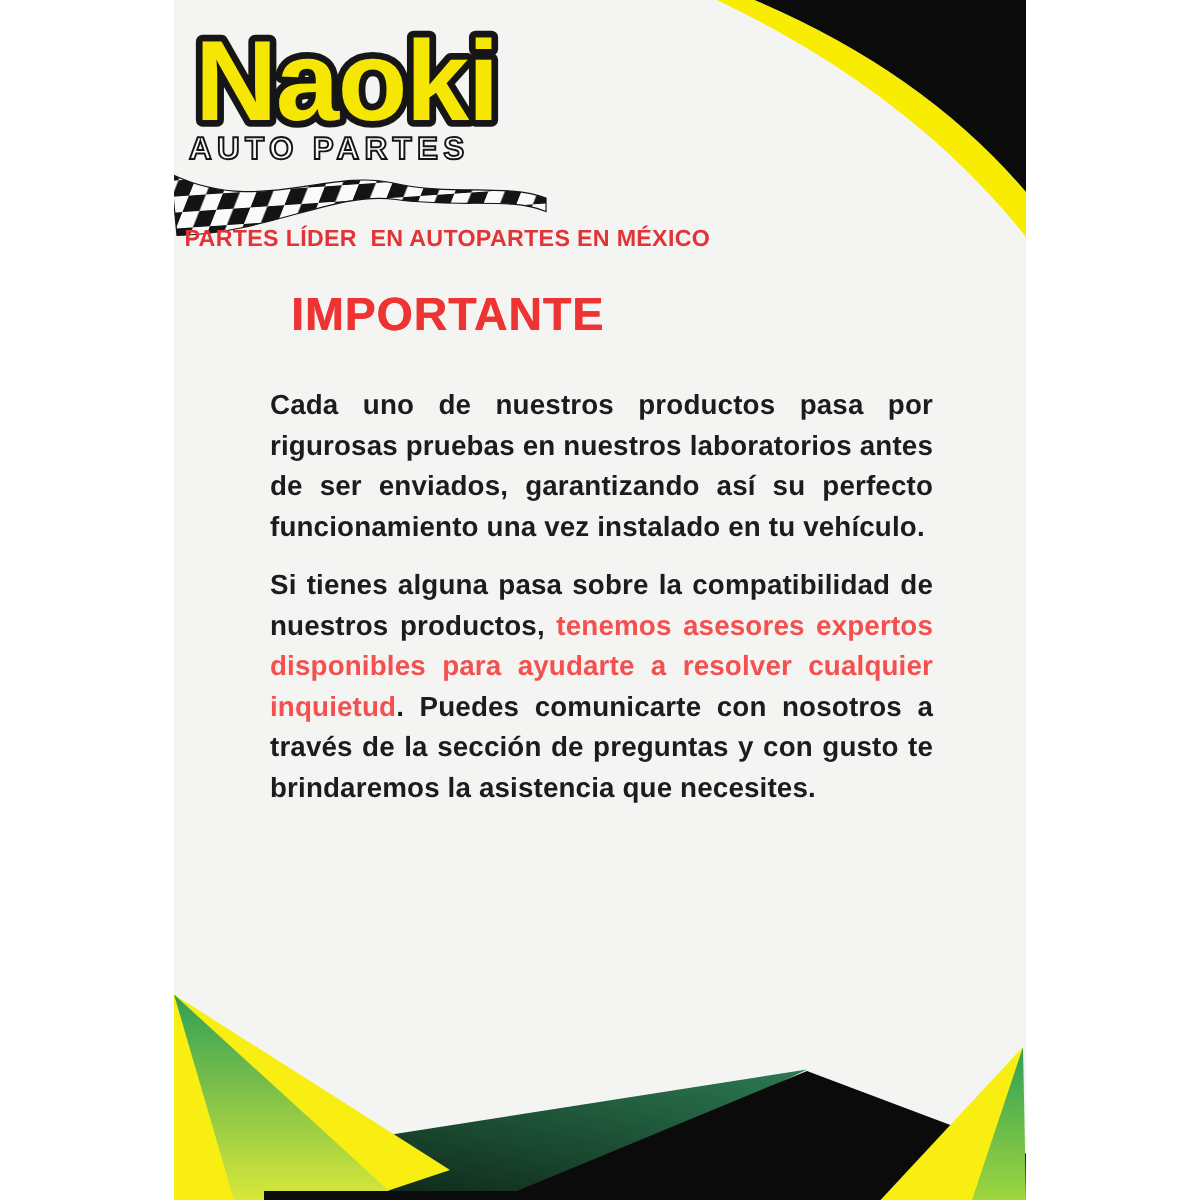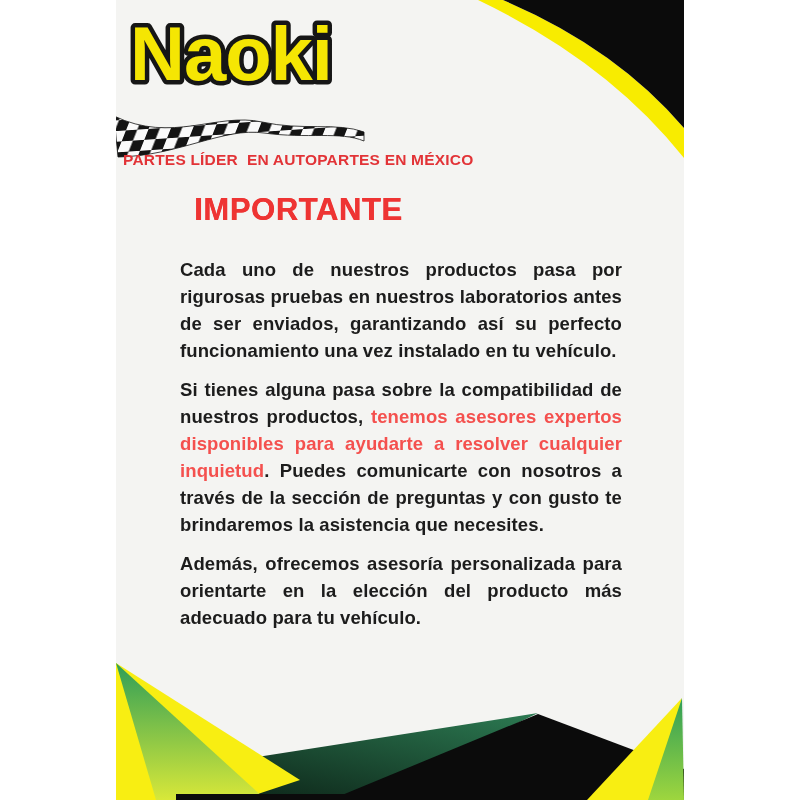--- a/index.html
+++ b/index.html
@@ -56,20 +56,21 @@
 
   <svg class="corner-svg" width="568" height="200" viewBox="0 0 568 200">
     <path d="M362,0 L387,0 Q500,48 568,128 L568,158 Q492,62 362,0 Z" fill="#f8ec00"></path>
     <path d="M387,0 L568,0 L568,128 Q500,48 387,0 Z" fill="#0b0b0b"></path>
   </svg>
 
   <svg class="brand-svg" width="270" height="102" viewBox="0 0 270 102">
     <text x="8" y="80" font-size="76" letter-spacing="-1" fill="#f5e603" stroke="#161616" stroke-width="9">Naoki</text>
   </svg>
 
+  <div class="logo-subtitle">AUTO PARTES</div>
 
   <svg class="flag-svg" width="256" height="48" viewBox="0 0 256 48">
     <defs>
       <pattern id="chk" width="22" height="22" patternUnits="userSpaceOnUse" patternTransform="skewX(-25) rotate(-4)">
         <rect width="22" height="22" fill="#fafafa"></rect>
         <rect width="11" height="11" fill="#141414"></rect>
         <rect x="11" y="11" width="11" height="11" fill="#141414"></rect>
       </pattern>
     </defs>
     <path d="M2,6 C60,34 105,2 150,12 C190,21 225,12 252,22 L252,31
@@ -78,21 +79,20 @@
 
   <div class="tagline">PARTES LÍDER  EN AUTOPARTES EN MÉXICO</div>
 
   <div class="content">
     <h1 class="heading">IMPORTANTE</h1>
 
     <p class="para">Cada uno de nuestros productos pasa por rigurosas pruebas en nuestros laboratorios antes de ser enviados, garantizando así su perfecto funcionamiento una vez instalado en tu vehículo.</p>
 
     <p class="para"><span>Si tienes alguna pasa sobre la compatibilidad de nuestros productos, </span><span class="accent">tenemos asesores expertos disponibles para ayudarte a resolver cualquier inquietud</span><span>. Puedes comunicarte con nosotros a través de la sección de preguntas y con gusto te brindaremos la asistencia que necesites.</span></p>
 
-    <p class="para">Además, ofrecemos asesoría personalizada para orientarte en la elección del producto más adecuado para tu vehículo.</p>
   </div>
 
   <svg class="bottom-svg" width="568" height="140" viewBox="0 660 568 140">
     <defs>
       <linearGradient id="gLeft" x1="0" y1="0" x2="0" y2="1">
         <stop offset="0" stop-color="#2f9e57"></stop>
         <stop offset="1" stop-color="#d8e839"></stop>
       </linearGradient>
       <linearGradient id="gDark" x1="1" y1="0" x2="0" y2="1">
         <stop offset="0" stop-color="#2c7a52"></stop>

